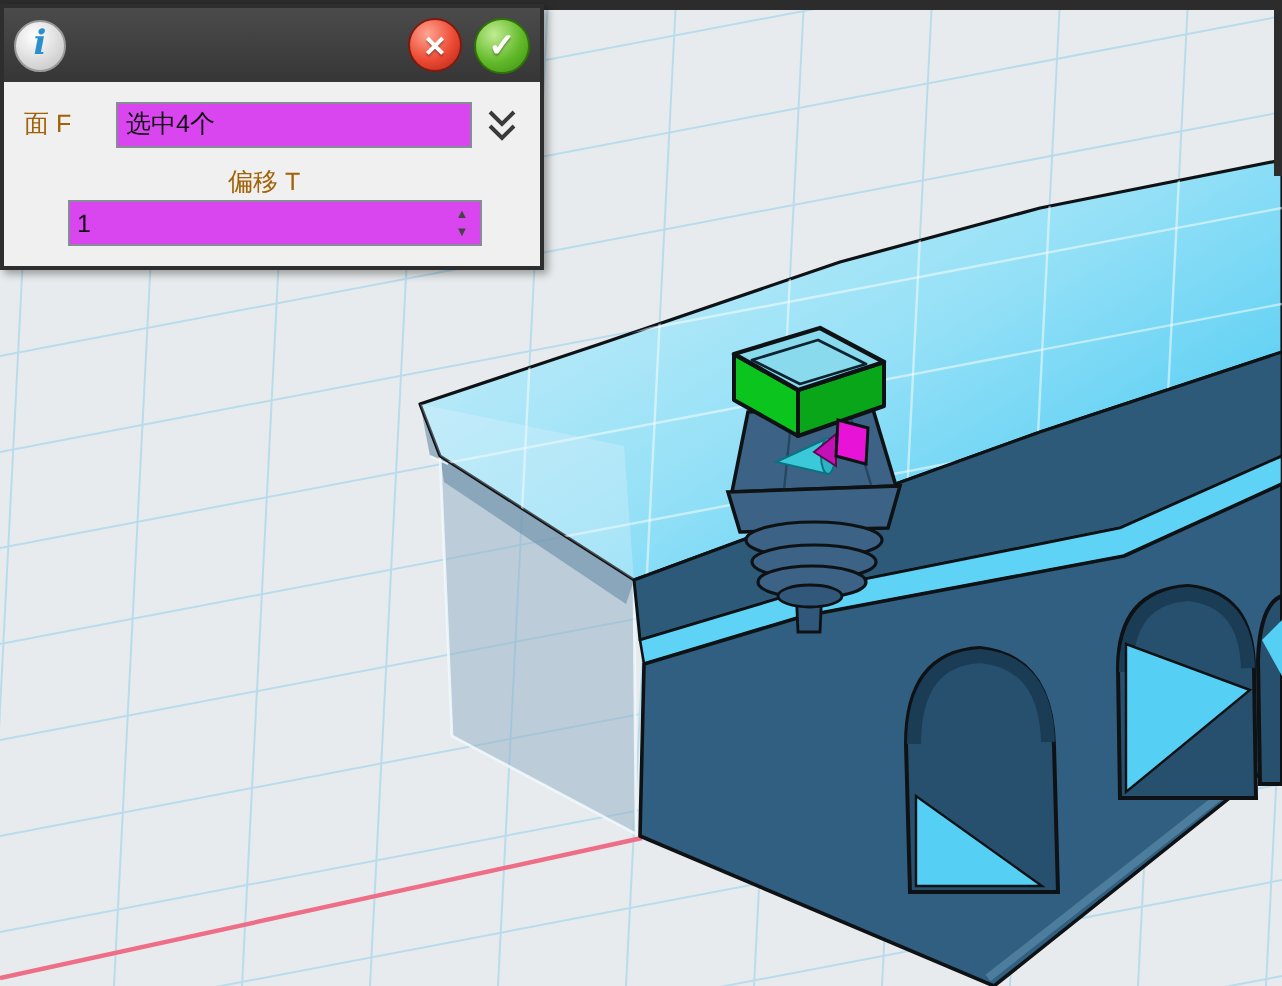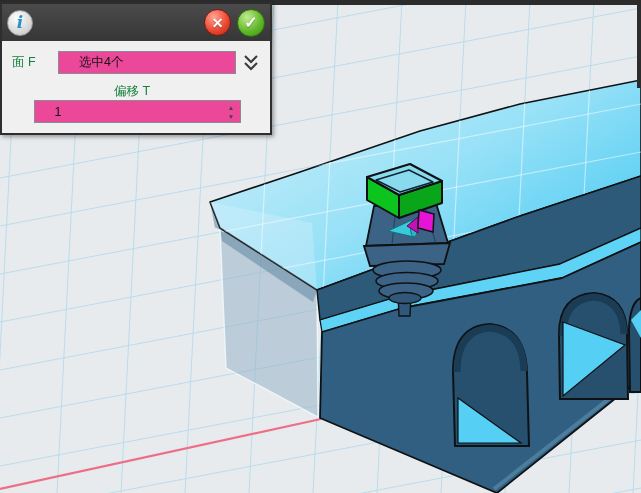--- a/index.html
+++ b/index.html
@@ -41,24 +41,24 @@
     border:1px solid #7e1a0e;box-sizing:border-box;text-shadow:0 1px 1px rgba(0,0,0,.35);
   }
   .confirm-btn{
     width:28px;height:28px;color:#fff;font-size:16px;font-weight:bold;
     background:radial-gradient(circle at 35% 28%,#c2ec92,#62ba2a 55%,#3b8f11);
     border:1px solid #2f7208;box-sizing:border-box;text-shadow:0 1px 1px rgba(0,0,0,.35);
   }
   .dialog-body{padding:10px 8px 10px 10px;}
   .form-row{display:flex;align-items:center;margin-bottom:9px;}
   .form-row:last-child{margin-bottom:0;flex-direction:column;}
-  .form-label{width:46px;font-size:12.5px;color:#15803d;flex:0 0 auto;}
+  .form-label{width:46px;font-size:12.5px;color:#a16207;flex:0 0 auto;}
   .text-input{
-    height:23px;box-sizing:border-box;border:1px solid #868d95;background:#ec4899;
-    font-family:"Liberation Sans",sans-serif;font-size:12.5px;color:#111;padding:0 20px;outline:none;
+    height:23px;box-sizing:border-box;border:1px solid #868d95;background:#d946ef;
+    font-family:"Liberation Sans",sans-serif;font-size:12.5px;color:#111;padding:0 4px;outline:none;
   }
   .face-input{width:178px;}
   .expander{width:22px;height:22px;display:flex;align-items:center;justify-content:center;cursor:pointer;margin-left:4px;background:transparent;border:none;padding:0;}
   .spin-wrap{position:relative;display:inline-block;}
   .offset-input{width:207px;padding-right:18px;}
   .spin-col{position:absolute;right:2px;top:2px;bottom:2px;width:15px;display:flex;flex-direction:column;align-items:center;justify-content:center;}
   .spin-btn{font-size:6.5px;line-height:9px;color:#444;cursor:pointer;width:100%;text-align:center;}
 </style>
 </head>
 <body>

